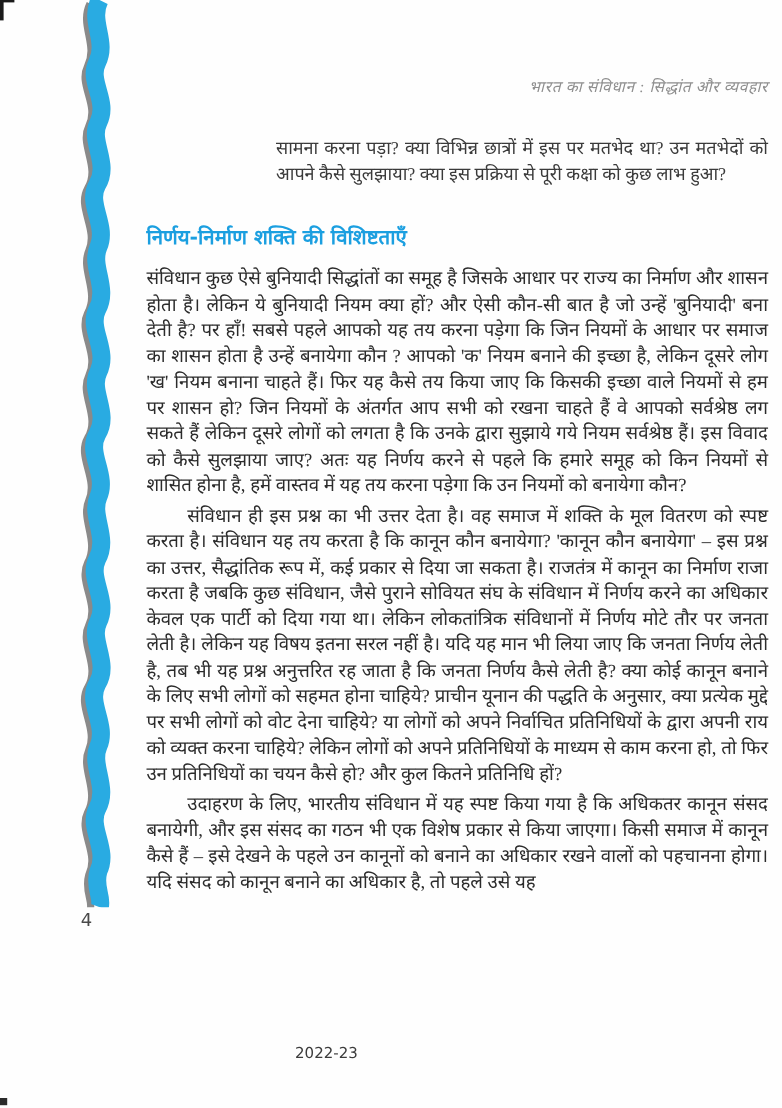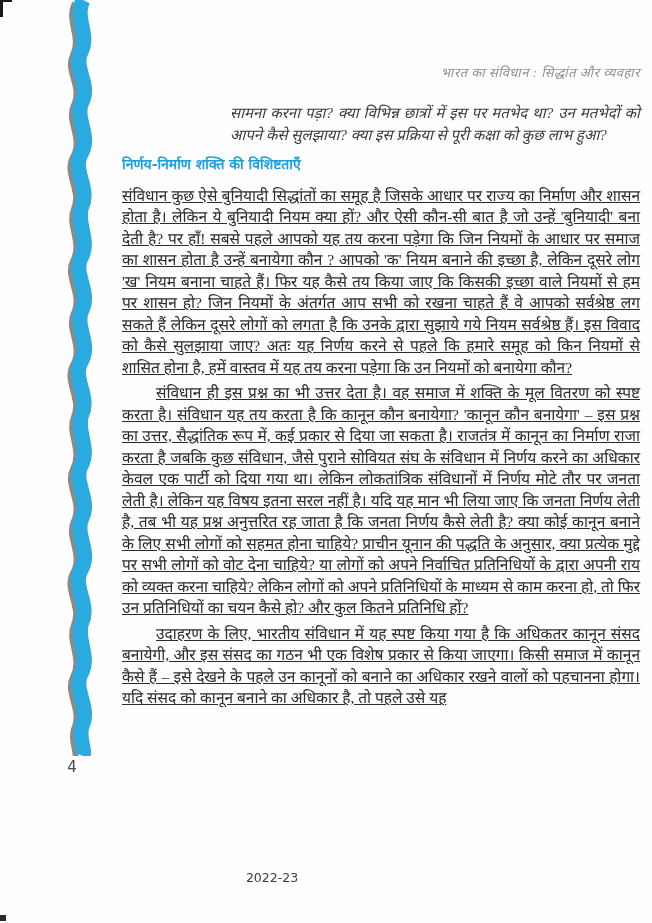--- a/index.html
+++ b/index.html
@@ -38,42 +38,40 @@
   }
   .running-header{
     margin-top:63px;
     text-align:right;
     font-style:italic;
     font-size:13px;
     color:#8f8f8f;
     letter-spacing:0.5px;
   }
   .intro-question{
-    margin-top:22px;
+    margin-top:33px;
     margin-left:108px;
     width:410px;
-    font-style:italic;
     font-size:15px;
     line-height:21.5px;
     text-align:justify;
     color:#3a3a3a;
   }
   .section-heading{
-    margin-top:8px;
+    margin-top:28px;
     font-family:"DejaVu Sans","Liberation Sans",sans-serif;
     font-weight:bold;
-    font-size:14px;
+    font-size:17px;
     color:#1b9fe0;
   }
   .body-para{
     margin:4px 0 0 0;
     font-size:15.5px;
     line-height:21.5px;
     text-align:justify;
-    text-decoration:underline;
   }
   .body-para.indented{text-indent:34px;}
 
   
   .footer{
     position:absolute;left:0;top:870px;width:544px;
     text-align:center;
     font-size:12.5px;
     color:#3c3c3c;
     font-family:"DejaVu Sans","Liberation Sans",sans-serif;

